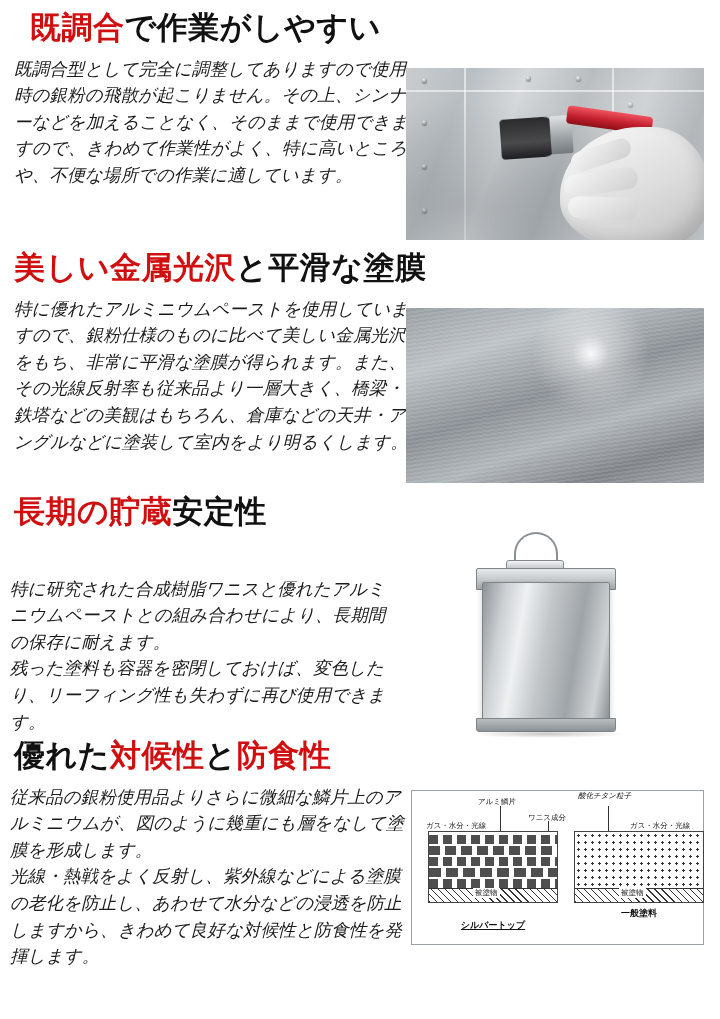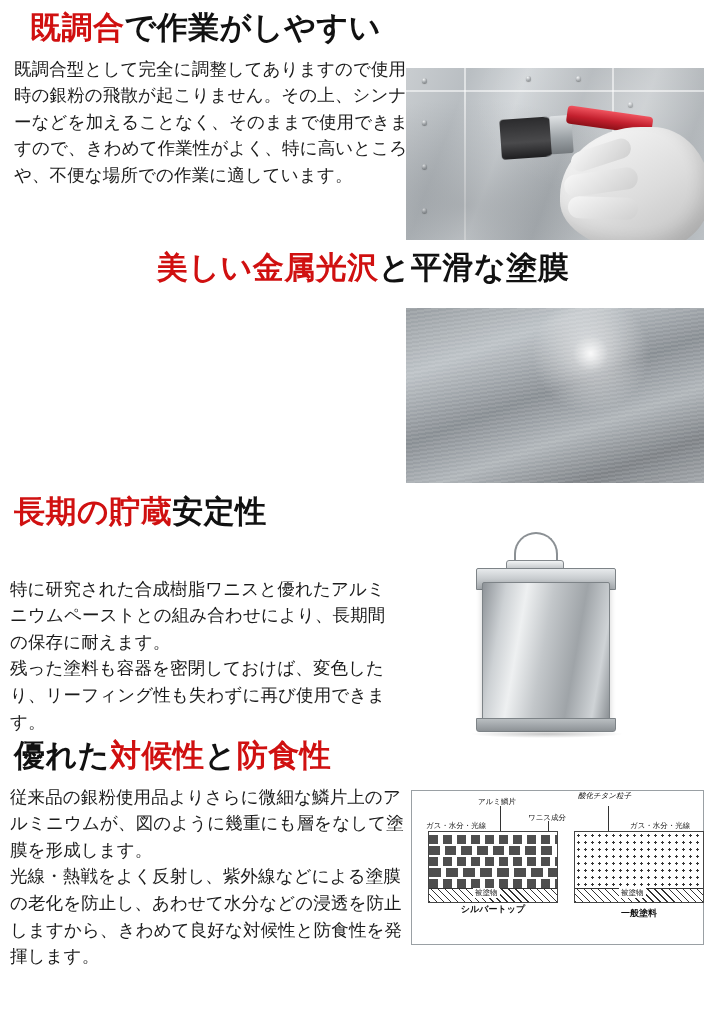--- a/index.html
+++ b/index.html
@@ -41,41 +41,42 @@
   }
   .heading .red { color: #d01010; }
   .heading .blk { color: #111111; }
 
   .body-copy {
     font-size: 17.5px;
     line-height: 1.52;
     letter-spacing: 0.1px;
     color: #1b1b1b;
     margin: 0;
+    font-style: italic;
   }
 
   
   #sec1 { height: 236px; }
   #sec1 .heading { margin-left: 22px; }
   #sec1 .text-col {
     width: 400px;
     margin-left: 6px;
   }
   #sec1 .img {
     position: absolute;
     right: 8px;
     top: 58px;
     width: 298px;
     height: 172px;
     overflow: hidden;
     border: 0;
   }
 
   
-  #sec2 { height: 240px; margin-top: 4px; text-align: center; }
+  #sec2 { height: 240px; margin-top: 4px; }
   #sec2 .heading { margin-left: 6px; }
   #sec2 .text-col {
     width: 400px;
     margin-left: 6px;
   }
   #sec2 .img {
     position: absolute;
     right: 8px;
     top: 58px;
     width: 298px;
@@ -300,21 +301,21 @@
     background: repeating-linear-gradient(45deg, #333 0 1px, #fff 1px 5px);
     border-top: 1px solid #333;
   }
   .caption {
     position: absolute;
     font-size: 9px;
     font-weight: bold;
     text-align: center;
     color: #111;
   }
-  .cap-left { left: 16px; top: 112px; width: 130px; }
+  .cap-left { left: 16px; top: 128px; width: 130px; text-decoration: underline; }
   .cap-right { left: 162px; top: 116px; width: 130px; }
 </style>
 </head>
 <body>
 
 <div class="page">
 
   <div class="section" id="sec1">
     <h2 class="heading">
       <span class="red">既調合</span><span class="blk">で作業がしやすい</span>
@@ -348,20 +349,21 @@
           <div class="finger" style="left:8px; top:70px; width:70px; height:22px; transform:rotate(2deg);"></div>
         </div>
       </div>
     </div>
   </div>
 
   <div class="section" id="sec2">
     <h2 class="heading">
       <span class="red">美しい金属光沢</span><span class="blk">と平滑な塗膜</span>
     </h2>
+    <div class="text-col body-copy">特に優れたアルミニウムペーストを使用していますので、銀粉仕様のものに比べて美しい金属光沢をもち、非常に平滑な塗膜が得られます。また、その光線反射率も従来品より一層大きく、橋梁・鉄塔などの美観はもちろん、倉庫などの天井・アングルなどに塗装して室内をより明るくします。</div>
 
     <div class="img">
       <div class="photo-sheen"></div>
     </div>
   </div>
 
   <div class="section" id="sec3">
     <h2 class="heading">
       <span class="red">長期の貯蔵</span><span class="blk">安定性</span>
     </h2>

